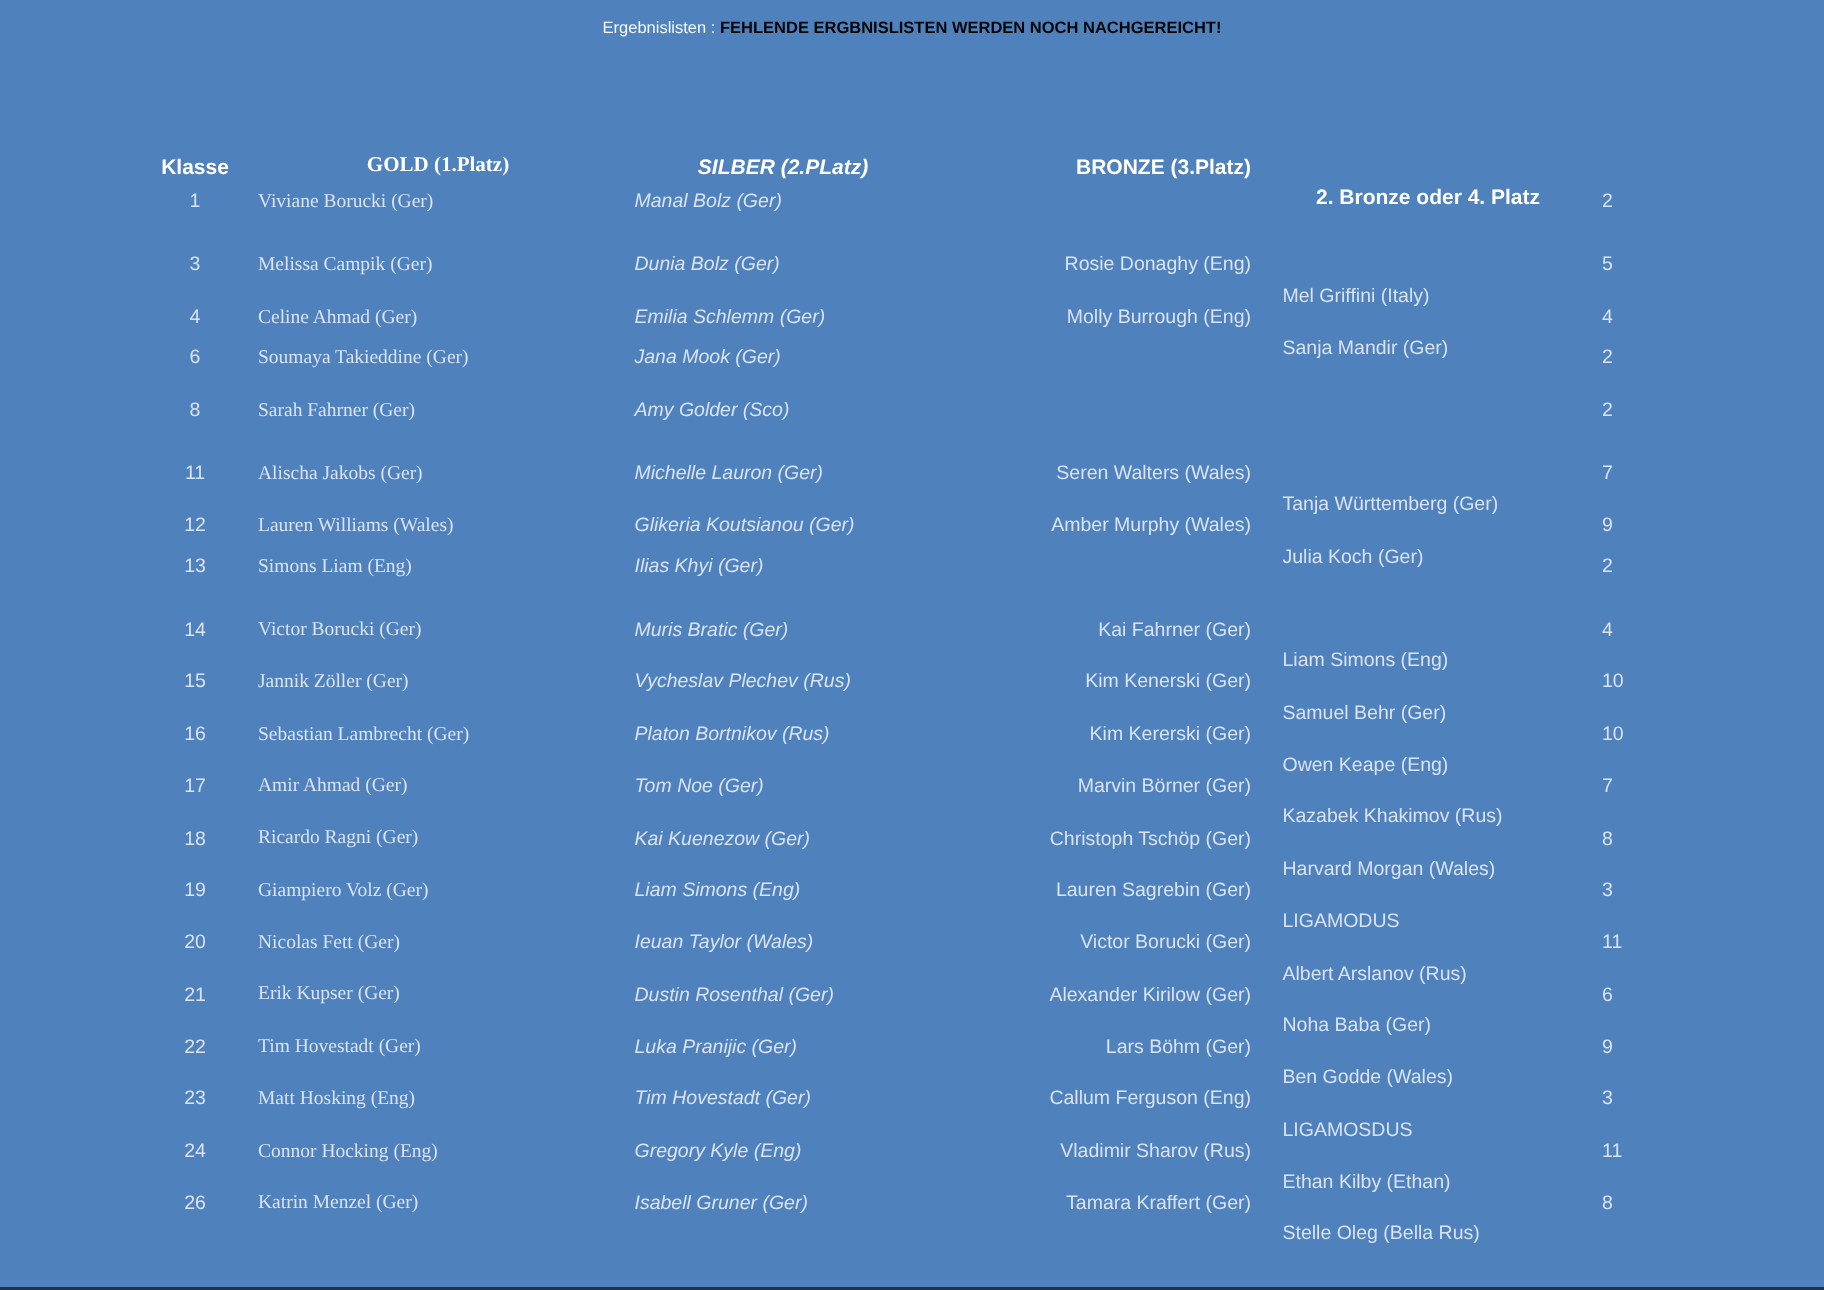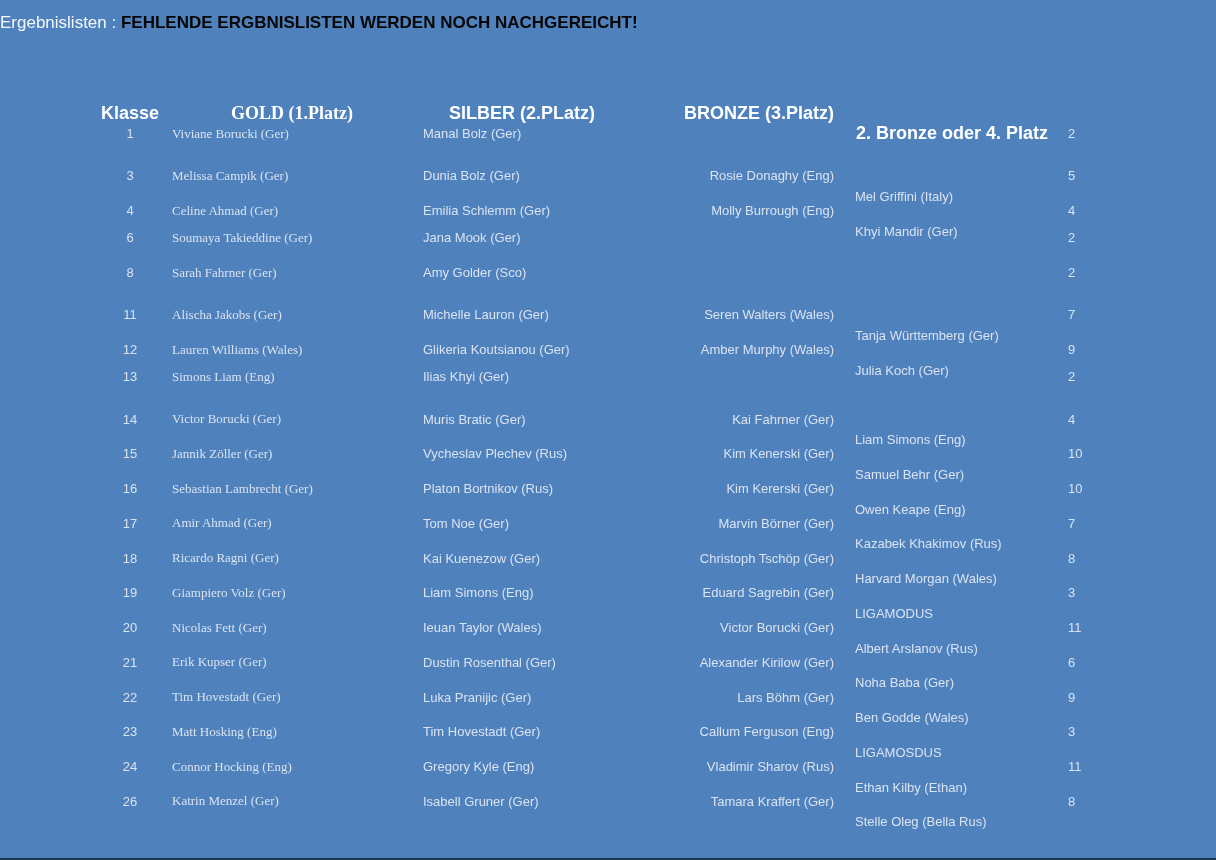--- a/index.html
+++ b/index.html
@@ -9,22 +9,22 @@
     height:860px;
     background:#4f81bd;
     font-family:"Liberation Sans", sans-serif;
     overflow:hidden;
   }
   .title{
     position:absolute;
     top:13px;
     left:0;
     width:100%;
-    text-align:left;
-    font-size:17px;
+    text-align:center;
+    font-size:11px;
     white-space:nowrap;
   }
   .title-prefix{
     color:#f4f8fc;
     font-weight:500;
   }
   .title-warning{
     color:#060606;
     font-weight:700;
   }
@@ -42,33 +42,33 @@
   .header-row{
     height:24px;
     margin-bottom:7px;
   }
   .data-row{
     height:34.75px;
   }
   .hcell{
     color:#ffffff;
     font-weight:700;
-    font-size:18px;
+    font-size:14px;
     text-align:center;
     white-space:nowrap;
   }
   .cell{
     color:#d9e3f1;
     font-size:13px;
     white-space:nowrap;
     overflow:visible;
   }
   .c1{grid-column:1;}
   .c2{grid-column:3;font-family:Liberation Serif, serif;}
-  .c3{grid-column:5;}
+  .c3{grid-column:5;font-style:italic;}
   .c4{grid-column:7;text-align:right;}
   .c5{grid-column:9;margin-top:41px;}
   .c6{grid-column:11;}
   .cell.c1{text-align:center;}
   .bottom-line{
     position:absolute;
     bottom:0;
     left:0;
     width:100%;
     height:2px;
@@ -108,21 +108,21 @@
     <div class="cell c3">Dunia Bolz (Ger)</div>
     <div class="cell c4">Rosie Donaghy (Eng)</div>
     <div class="cell c5">Mel Griffini (Italy)</div>
     <div class="cell c6">5</div>
   </div>
         <div class="trow data-row">
     <div class="cell c1">4</div>
     <div class="cell c2">Celine Ahmad (Ger)</div>
     <div class="cell c3">Emilia Schlemm (Ger)</div>
     <div class="cell c4">Molly Burrough (Eng)</div>
-    <div class="cell c5">Khyi Mandir (Ger)</div>
+    <div class="cell c5">Sanja Mandir (Ger)</div>
     <div class="cell c6">4</div>
   </div>
         <div class="trow data-row">
     <div class="cell c1">6</div>
     <div class="cell c2">Soumaya Takieddine (Ger)</div>
     <div class="cell c3">Jana Mook (Ger)</div>
     <div class="cell c4"></div>
     <div class="cell c5"></div>
     <div class="cell c6">2</div>
   </div>
@@ -195,21 +195,21 @@
     <div class="cell c2">Ricardo Ragni (Ger)</div>
     <div class="cell c3">Kai Kuenezow (Ger)</div>
     <div class="cell c4">Christoph Tschöp (Ger)</div>
     <div class="cell c5">Harvard Morgan (Wales)</div>
     <div class="cell c6">8</div>
   </div>
         <div class="trow data-row">
     <div class="cell c1">19</div>
     <div class="cell c2">Giampiero Volz (Ger)</div>
     <div class="cell c3">Liam Simons (Eng)</div>
-    <div class="cell c4">Eduard Sagrebin (Ger)</div>
+    <div class="cell c4">Lauren Sagrebin (Ger)</div>
     <div class="cell c5">LIGAMODUS</div>
     <div class="cell c6">3</div>
   </div>
         <div class="trow data-row">
     <div class="cell c1">20</div>
     <div class="cell c2">Nicolas Fett (Ger)</div>
     <div class="cell c3">Ieuan Taylor (Wales)</div>
     <div class="cell c4">Victor Borucki (Ger)</div>
     <div class="cell c5">Albert Arslanov (Rus)</div>
     <div class="cell c6">11</div>

